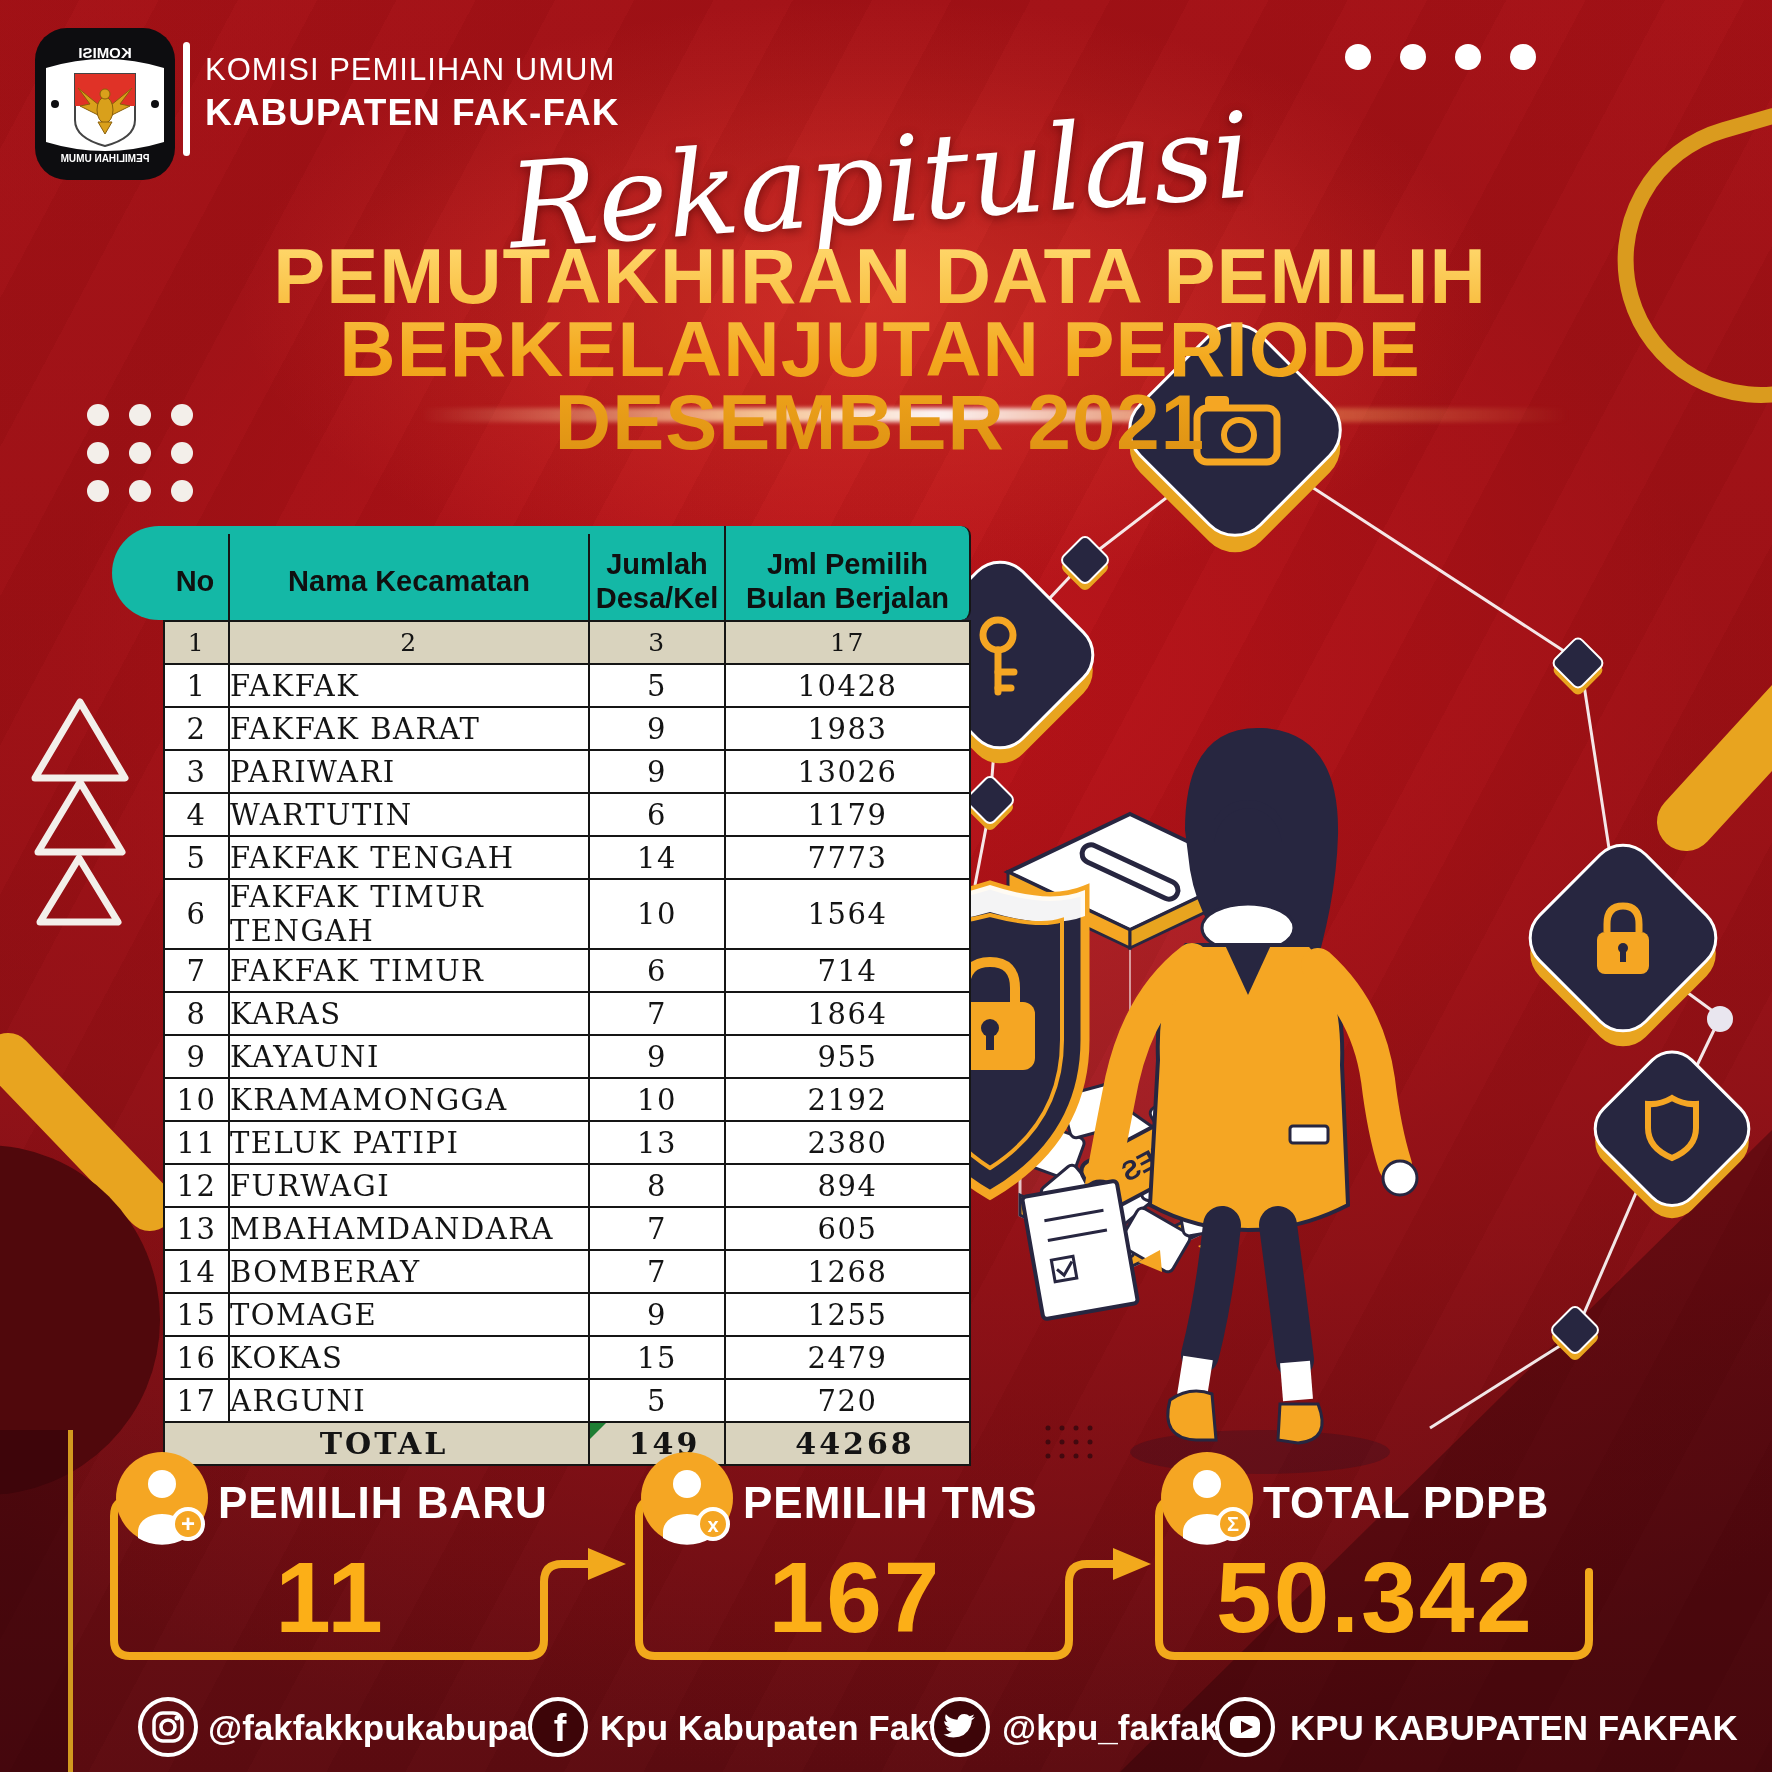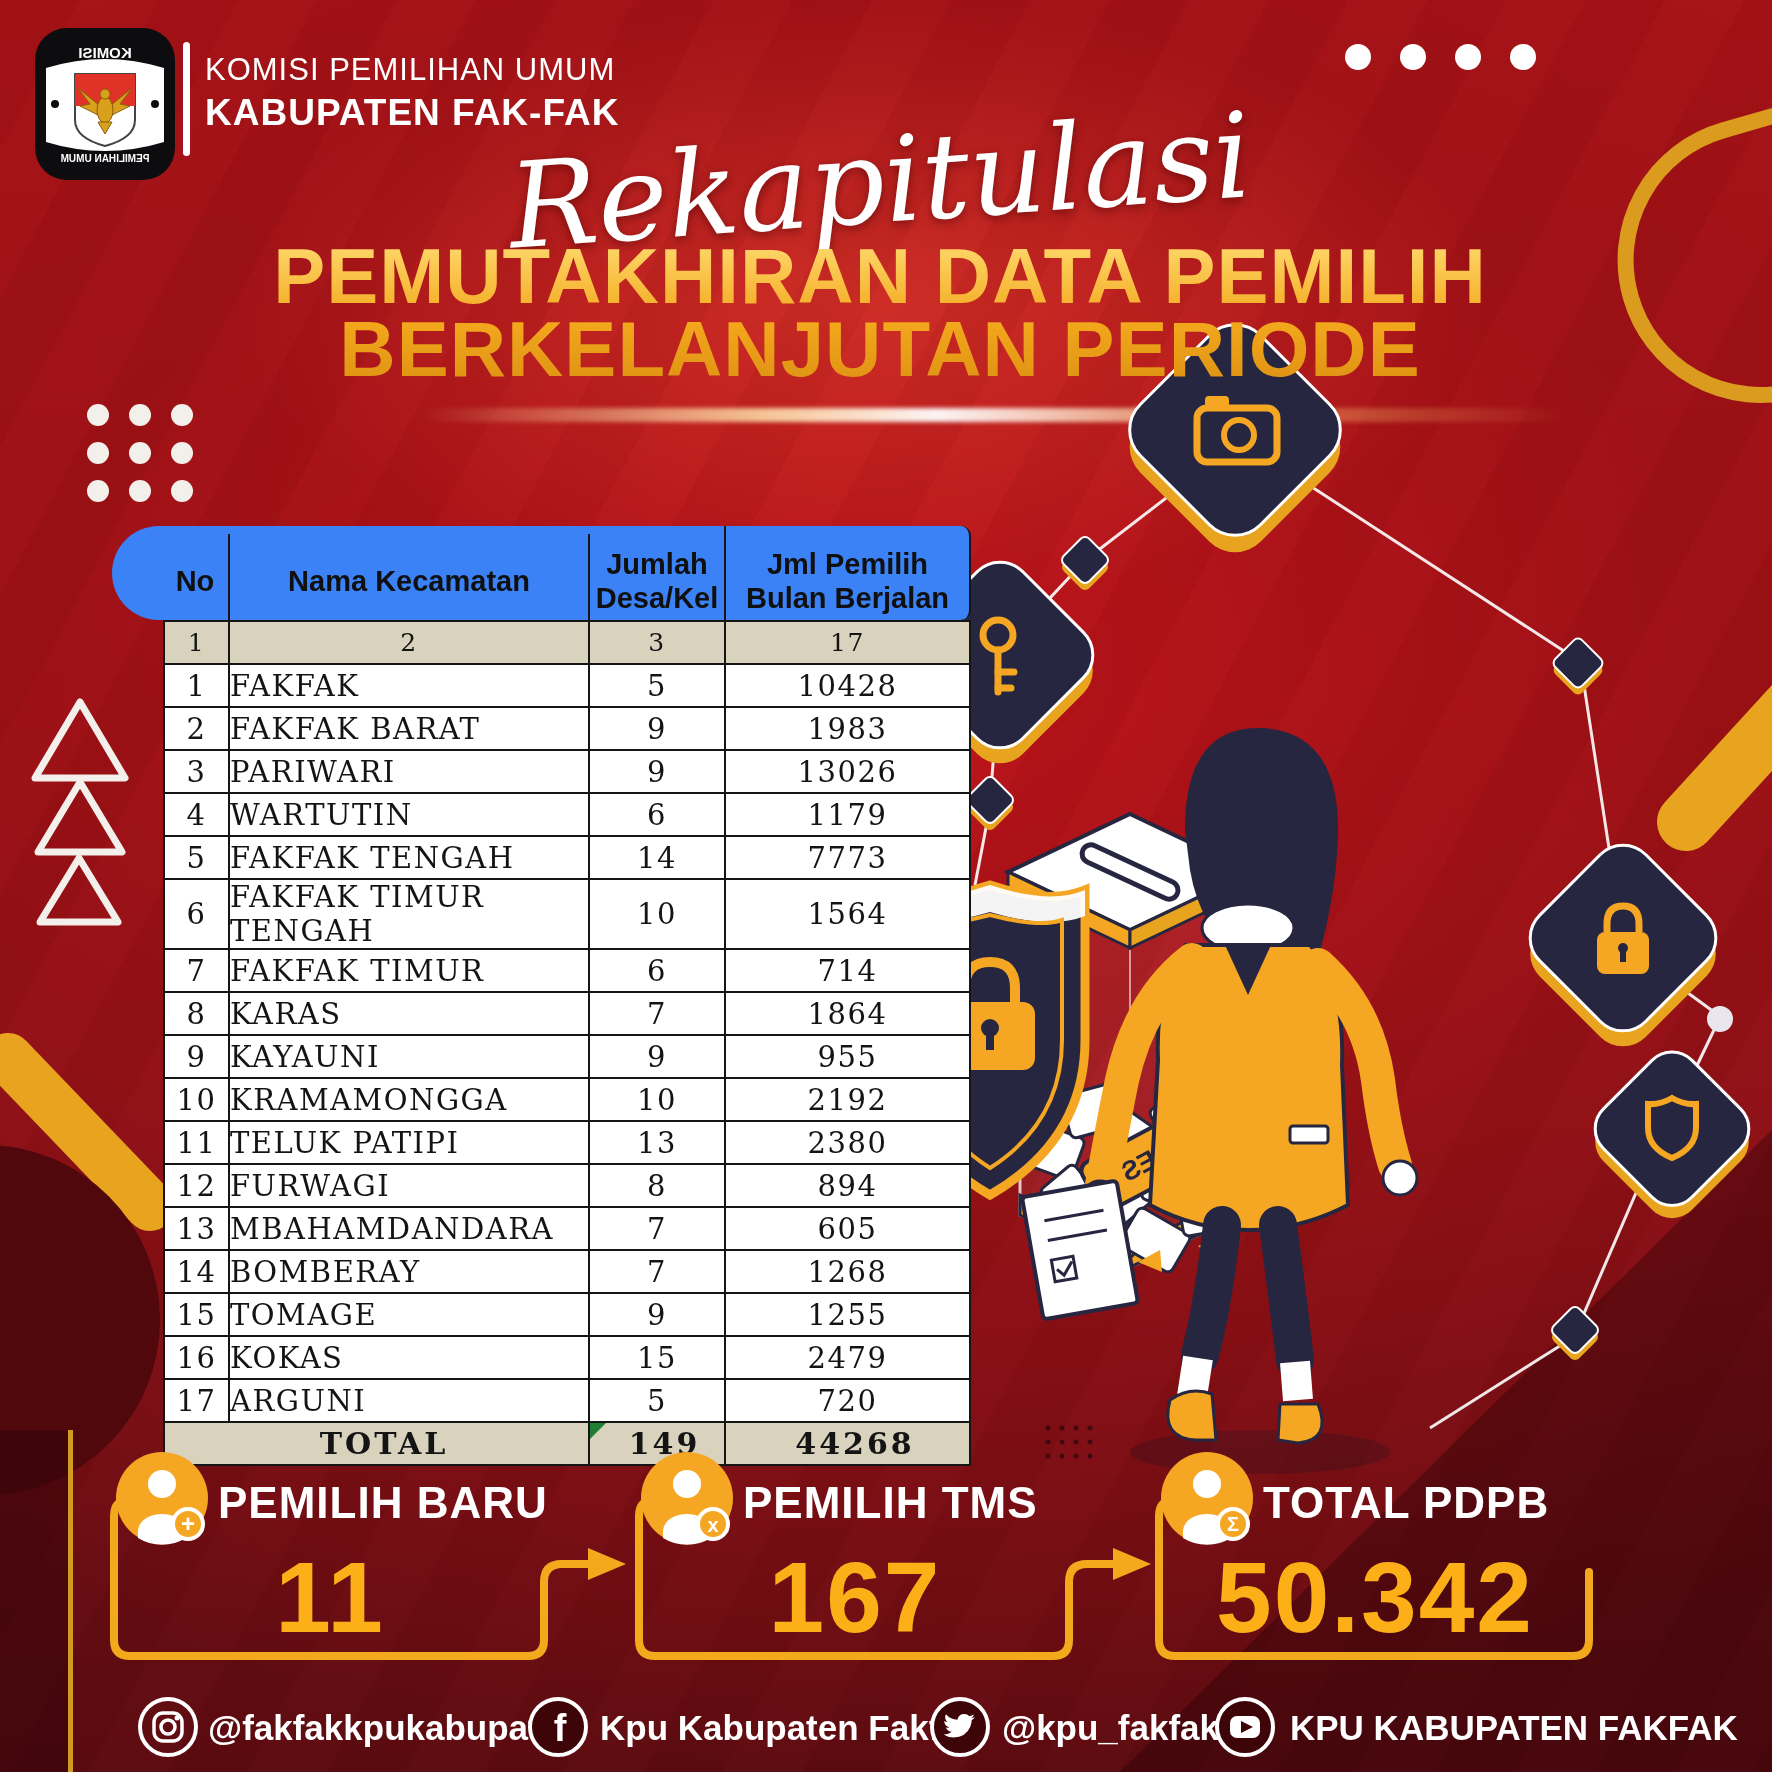--- a/index.html
+++ b/index.html
@@ -27,21 +27,21 @@
   
   #script-title{left:360px;top:112px;width:1040px;text-align:center;
     font-family:"DejaVu Serif",serif;font-style:italic;font-size:118px;color:#fff;
     transform:rotate(-4deg);text-shadow:0 3px 10px rgba(60,0,0,.5);}
   #gold-title{left:160px;top:240px;width:1440px;text-align:center;
     font-weight:800;font-size:78px;line-height:73px;letter-spacing:1px;
     background:linear-gradient(180deg,#FFD96E 0%,#F3A81D 55%,#DE9213 100%);
     -webkit-background-clip:text;background-clip:text;color:transparent;}
 
   
-  #tbl-header{left:112px;top:526px;width:857px;height:94px;background:#3b82f6;
+  #tbl-header{left:112px;top:526px;width:857px;height:94px;background:#14b8a6;
     border-radius:48px 10px 10px 48px;display:grid;grid-template-columns:116px 360px 136px 245px;
     align-items:center;color:#101010;font-weight:bold;font-size:29px;line-height:1.18;text-align:center;}
   #tbl-header .hc{height:94px;display:flex;align-items:center;justify-content:center;}
   #tbl-header .hc.b{border-left:2px solid #151515;}
   #tbl-header .hc:first-child{padding-left:50px;}
   #tbl-header{border-right:2px solid #151515;}
 
   #tbl-wrap{left:163px;top:620px;}
   table.data{border-collapse:collapse;table-layout:fixed;width:806px;background:#fff;}
   table.data td{border:2px solid #151515;height:41px;padding:0;
@@ -312,20 +312,21 @@
 </svg>
 
 <div id="hbar" class="abs"></div>
 <div id="agency1" class="abs">KOMISI PEMILIHAN UMUM</div>
 <div id="agency2" class="abs">KABUPATEN FAK-FAK</div>
 
 <div id="script-title" class="abs">Rekapitulasi</div>
 <div id="gold-title" class="abs">
   <div>PEMUTAKHIRAN DATA PEMILIH</div>
   <div>BERKELANJUTAN PERIODE</div>
+  <div>DESEMBER 2021</div>
 </div>
 
 <div id="tbl-header" class="abs">
   <div class="hc">No</div>
   <div class="hc b">Nama Kecamatan</div>
   <div class="hc b" style="padding:0 10px">Jumlah Desa/Kel</div>
   <div class="hc b" style="padding:8px 14px">Jml Pemilih Bulan Berjalan</div>
 </div>
 
 <div id="tbl-wrap" class="abs">

